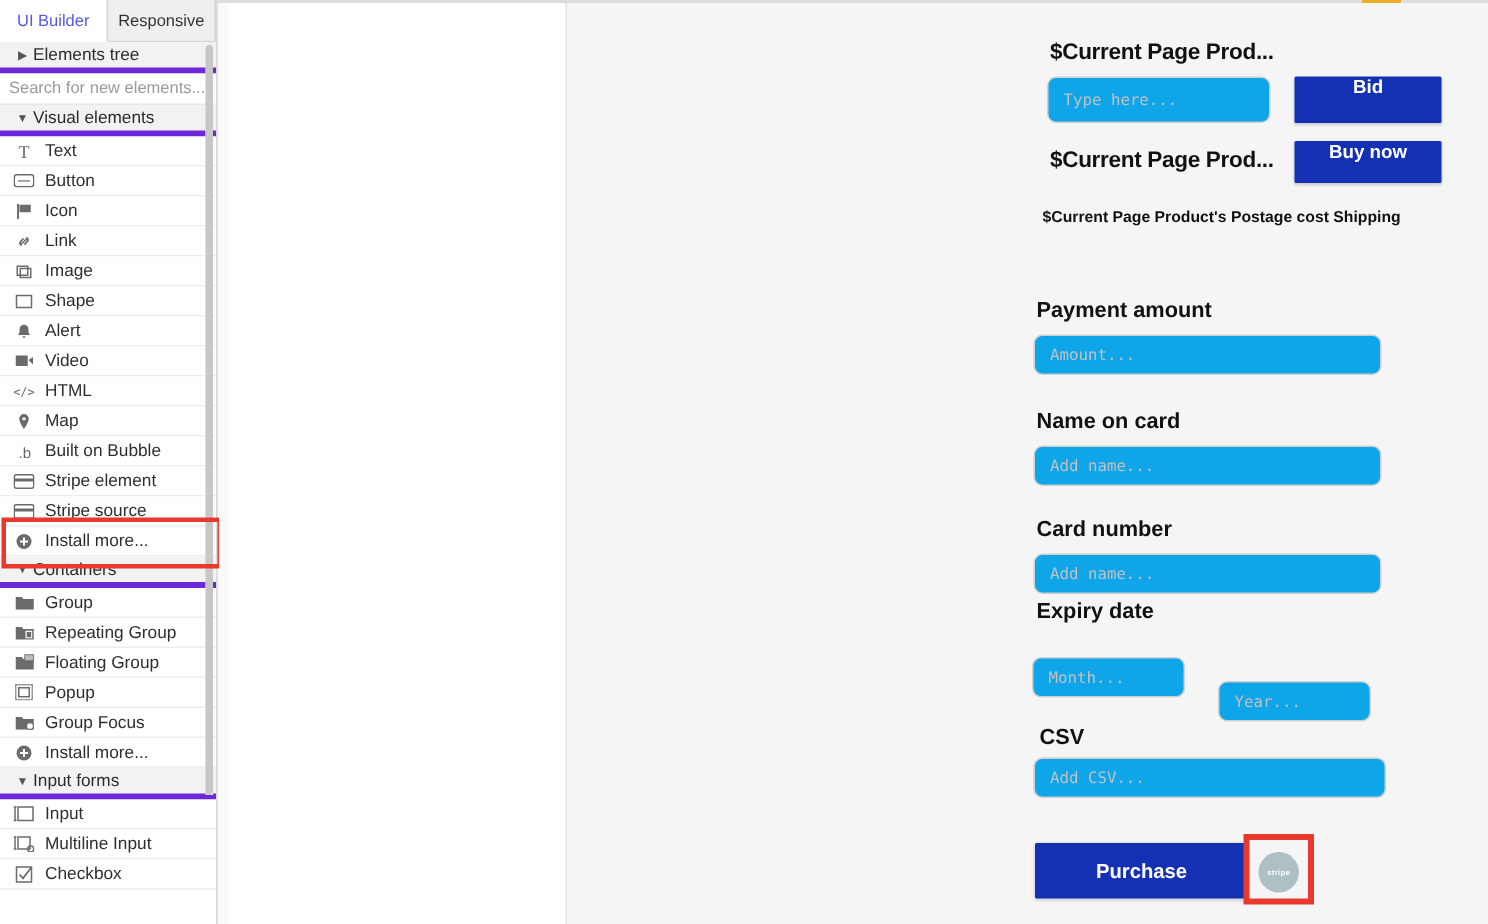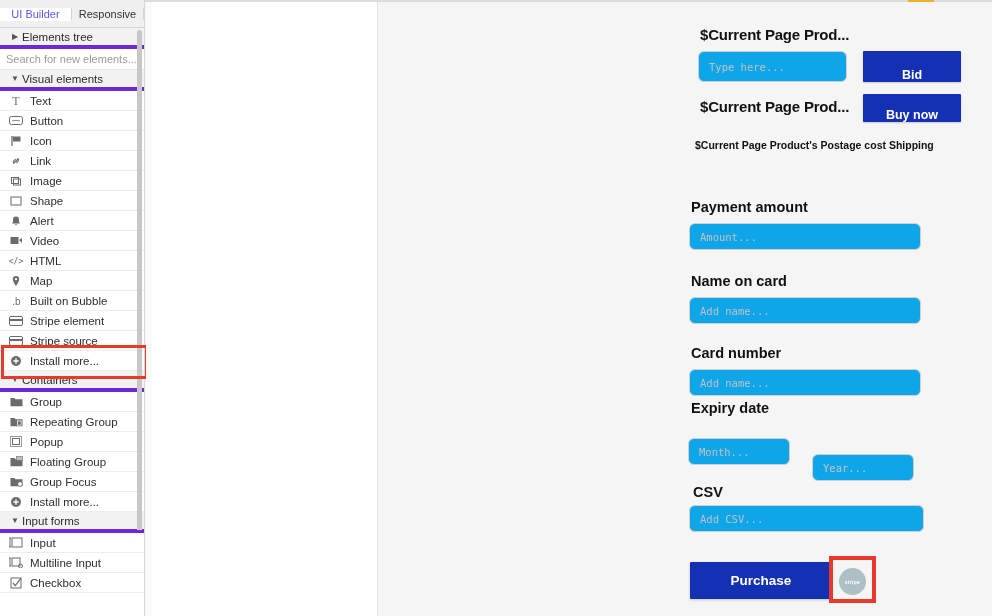--- a/index.html
+++ b/index.html
@@ -16,21 +16,20 @@
     position: absolute; left: 0; top: 0;
     width: 145px; height: 616px;
     background: #fff;
     border-right: 1px solid #d8d8d8;
     overflow: hidden;
   }
   .tabbar {
     display: flex; height: 28px;
     border-bottom: 1px solid #d5d5d5;
     background: #f0f0f0;
-    align-items: center;
   }
   .tab {
     flex: 1; display: flex; align-items: center; justify-content: center;
     font-size: 11px; color: #333; cursor: default;
     border-right: 1px solid #d5d5d5;
     background: #efefef;
   }
   .tab.active { background: #fff; color: #5858e0; border-bottom: 1px solid #fff; margin-bottom: -1px; }
 
   .sect-header {
@@ -126,21 +125,21 @@
     font-family: "DejaVu Sans Mono", monospace;
     font-size: 10.5px; color: #444; padding-left: 10px;
     outline: none;
   }
   .inp::placeholder { color: #c2c2c2; }
 
   .btn-blue {
     background: #1431b4; color: #fff; border: none;
     font-family: "Liberation Sans", sans-serif;
     font-size: 12.5px; font-weight: bold;
-    display: flex; align-items: flex-end; justify-content: center;
+    display: flex; align-items: flex-start; justify-content: center;
     box-shadow: 0 1px 2px rgba(0,0,0,0.18);
     cursor: pointer; border-radius: 1px;
   }
   .btn-purchase {
     background: #1431b4; color: #fff; border: none;
     font-family: "Liberation Sans", sans-serif;
     font-size: 13.5px; font-weight: bold;
     display: flex; align-items: center; justify-content: center;
     box-shadow: 0 1px 3px rgba(0,0,0,0.2);
     cursor: pointer; border-radius: 1px;
@@ -350,36 +349,36 @@
               <path d="M0.5 2h4l1 1.3h7v7h-12z" fill="#6b6b6b"></path>
               <rect x="7" y="4.5" width="4.5" height="5" fill="#fff"></rect>
               <rect x="7.8" y="5.3" width="3" height="3.5" fill="#6b6b6b"></rect>
             </svg>
           </span>
         <span>Repeating Group</span>
       </div>
 
       <div class="el-item">
         <span class="ic">
+            <svg width="13" height="11" viewBox="0 0 13 11">
+              <path d="M0.5 2h4l1 1.3h7v7h-12z" fill="#6b6b6b"></path>
+              <rect x="6.5" y="0.5" width="6" height="4" fill="#bdbdbd" stroke="#6b6b6b" stroke-width=".6"></rect>
+            </svg>
+          </span>
+        <span>Floating Group</span>
+      </div>
+
+      <div class="el-item">
+        <span class="ic">
             <svg width="12" height="11" viewBox="0 0 12 11">
               <rect x="0.5" y="0.5" width="11" height="10" fill="none" stroke="#9a9a9a"></rect>
               <rect x="2.5" y="2.5" width="7" height="6" fill="none" stroke="#6b6b6b"></rect>
             </svg>
           </span>
         <span>Popup</span>
-      </div>
-
-      <div class="el-item">
-        <span class="ic">
-            <svg width="13" height="11" viewBox="0 0 13 11">
-              <path d="M0.5 2h4l1 1.3h7v7h-12z" fill="#6b6b6b"></path>
-              <rect x="6.5" y="0.5" width="6" height="4" fill="#bdbdbd" stroke="#6b6b6b" stroke-width=".6"></rect>
-            </svg>
-          </span>
-        <span>Floating Group</span>
       </div>
 
       <div class="el-item">
         <span class="ic">
             <svg width="13" height="11" viewBox="0 0 13 11">
               <path d="M0.5 2h4l1 1.3h7v7h-12z" fill="#6b6b6b"></path>
               <circle cx="10" cy="8" r="2.3" fill="#fff" stroke="#6b6b6b" stroke-width=".8"></circle>
             </svg>
           </span>
         <span>Group Focus</span>

